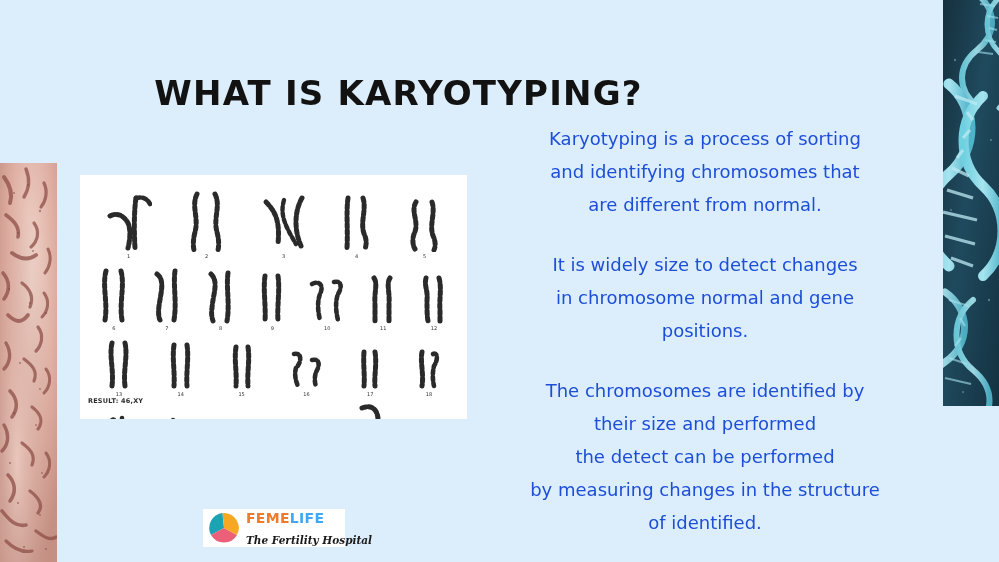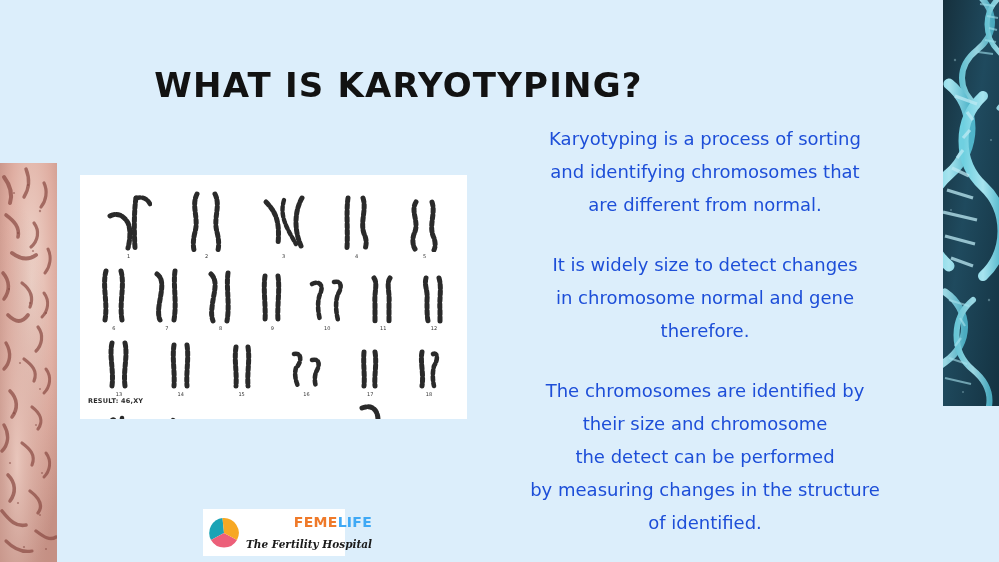--- a/index.html
+++ b/index.html
@@ -41,21 +41,21 @@
     height: 406px;
     overflow: hidden;
     background: #1e3d4d;
   }
   #right-strip .rsvg { display:block; width:100%; height:100%; }
 
   
   #title {
     position: absolute;
     left: 0;
-    top: 44px;
+    top: 52px;
     width: 797px;
     text-align: center;
     font-family: "DejaVu Sans", sans-serif;
     font-weight: 700;
     font-size: 34px;
     letter-spacing: 1.2px;
     color: #121212;
     line-height: 1.1;
   }
 
@@ -127,27 +127,26 @@
   #body-text .para { margin: 0; }
   #body-text .para + .para { margin-top: 27px; }
   #body-text .para .ln { display: block; }
 
   
   #logo {
     position: absolute;
     left: 203px;
     top: 509px;
     width: 142px;
-    height: 47px;
+    height: 38px;
     background: #ffffff;
     display: flex;
     align-items: center;
     padding: 0 4px;
     box-sizing: border-box;
-    text-align: right;
   }
   #logo-mark { flex: 0 0 auto; width: 34px; height: 34px; }
   #logo-text {
     margin-left: 5px;
     display: flex;
     flex-direction: column;
     justify-content: center;
     line-height: 1;
   }
   #logo-wordmark {
@@ -543,25 +542,25 @@
 
   <div id="body-text">
     <p class="para">
       <span class="ln">Karyotyping is a process of sorting</span>
       <span class="ln">and identifying chromosomes that</span>
       <span class="ln">are different from normal.</span>
     </p>
     <p class="para">
       <span class="ln">It is widely size to detect changes</span>
       <span class="ln">in chromosome normal and gene</span>
-      <span class="ln">therefore.</span>
+      <span class="ln">positions.</span>
     </p>
     <p class="para">
       <span class="ln">The chromosomes are identified by</span>
-      <span class="ln">their size and chromosome</span>
+      <span class="ln">their size and performed</span>
       <span class="ln">the detect can be performed</span>
       <span class="ln">by measuring changes in the structure</span>
       <span class="ln">of identified.</span>
     </p>
   </div>
 
   <div id="logo">
     <svg id="logo-mark" viewBox="0 0 34 34">
       <g transform="translate(17,17)">
         <path d="M0 0 L-1.5 -15 A15 15 0 0 0 -13 7 Z" fill="#1ba3b5"></path>

